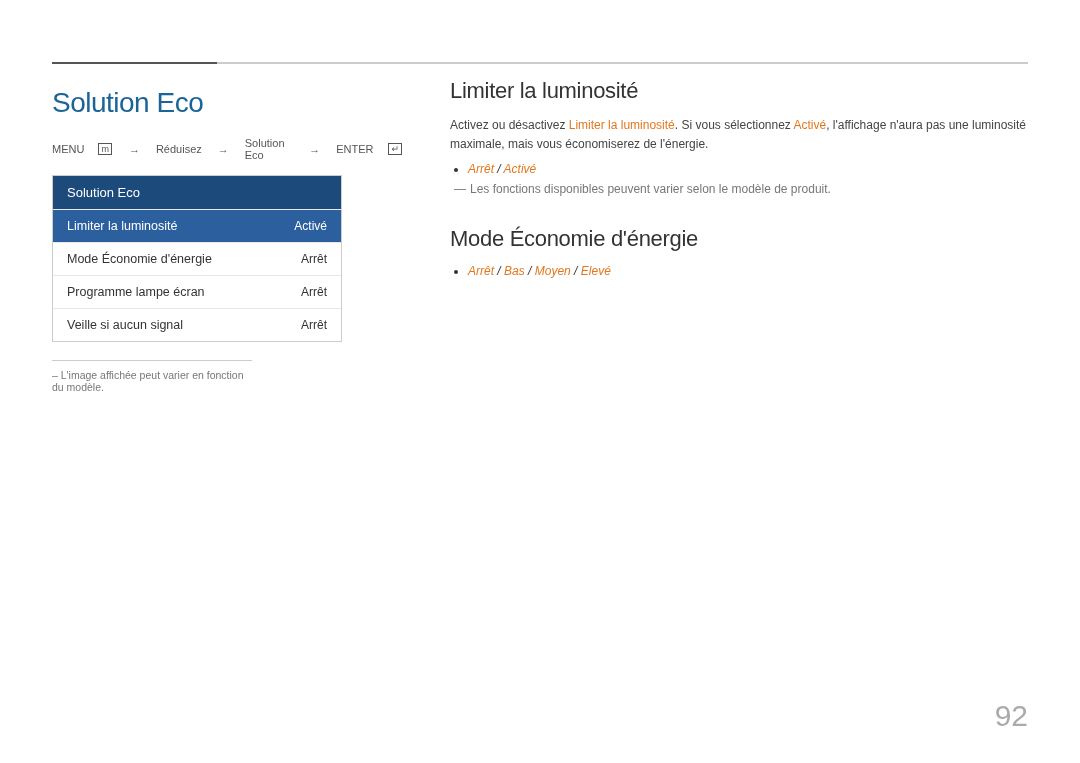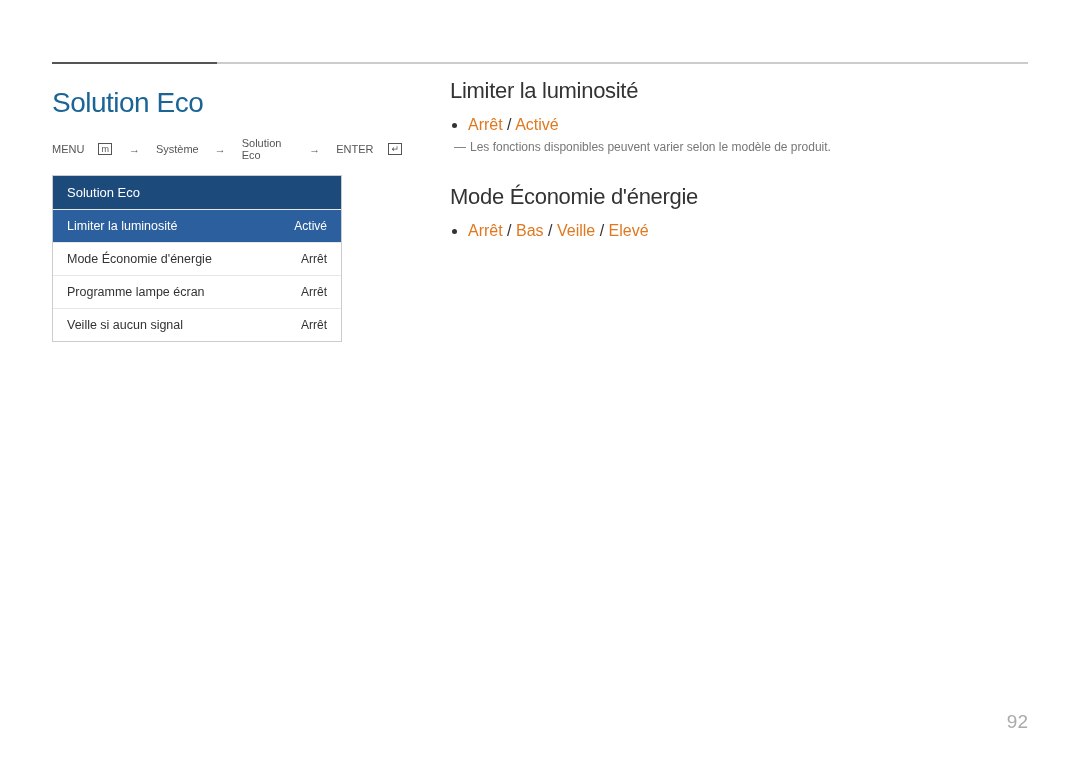--- a/index.html
+++ b/index.html
@@ -132,61 +132,62 @@
       line-height: 1.6;
     }
 
     .highlight-orange { color: #e07820; }
 
     .bullet-list {
       margin: 8px 0 6px 18px;
       list-style: disc;
     }
     .bullet-list li {
-      font-size: 16px;
+      font-size: 12px;
       color: #333;
       margin-bottom: 3px;
+      font-style: italic;
     }
 
     .section-note {
       font-size: 12px;
       color: #777;
       margin-left: 4px;
       display: flex;
       align-items: flex-start;
       gap: 4px;
     }
     .section-note::before {
       content: '—';
       flex-shrink: 0;
     }
 
     .page-number {
       position: absolute;
       bottom: 30px;
       right: 52px;
-      font-size: 19px;
+      font-size: 30px;
       color: #aaa;
       font-weight: 300;
     }
   </style>
 </head>
 <body>
 
 <div class="top-line"></div>
 <div class="top-line-accent"></div>
 
 <div class="left-panel">
   <h1 class="page-title">Solution Eco</h1>
 
   <div class="breadcrumb">
     <span>MENU</span>
     <span class="menu-icon">m</span>
     <span class="arrow">→</span>
-    <span>Système</span>
+    <span>Réduisez</span>
     <span class="arrow">→</span>
     <span>Solution Eco</span>
     <span class="arrow">→</span>
     <span>ENTER</span>
     <span class="enter-icon">↵</span>
   </div>
 
   <div class="menu-box">
     <div class="menu-header">Solution Eco</div>
 
@@ -201,40 +202,44 @@
     <div class="menu-item">
       <span class="item-label">Programme lampe écran</span>
       <span class="item-value">Arrêt</span>
     </div>
     <div class="menu-item">
       <span class="item-label">Veille si aucun signal</span>
       <span class="item-value">Arrêt</span>
     </div>
   </div>
 
+  <p class="footnote">– L'image affichée peut varier en fonction du modèle.</p>
 </div>
 
 <div class="right-panel">
 
   <div class="section">
     <h2 class="section-title">Limiter la luminosité</h2>
+    <div class="section-body">
+      <span>Activez ou désactivez </span><span class="highlight-orange">Limiter la luminosité</span><span>. Si vous sélectionnez </span><span class="highlight-orange">Activé</span><span>, l'affichage n'aura pas une luminosité maximale, mais vous économiserez de l'énergie.</span>
+    </div>
     <ul class="bullet-list">
       <li>
         <span class="highlight-orange">Arrêt</span><span> / </span><span class="highlight-orange">Activé</span>
       </li>
     </ul>
     <div class="section-note">
       <span>Les fonctions disponibles peuvent varier selon le modèle de produit.</span>
     </div>
   </div>
 
   <div class="section">
     <h2 class="section-title">Mode Économie d'énergie</h2>
     <ul class="bullet-list">
       <li>
-        <span class="highlight-orange">Arrêt</span><span> / </span><span class="highlight-orange">Bas</span><span> / </span><span class="highlight-orange">Veille</span><span> / </span><span class="highlight-orange">Elevé</span>
+        <span class="highlight-orange">Arrêt</span><span> / </span><span class="highlight-orange">Bas</span><span> / </span><span class="highlight-orange">Moyen</span><span> / </span><span class="highlight-orange">Elevé</span>
       </li>
     </ul>
   </div>
 
 </div>
 
 <div class="page-number">92</div>
 
 </body></html>

